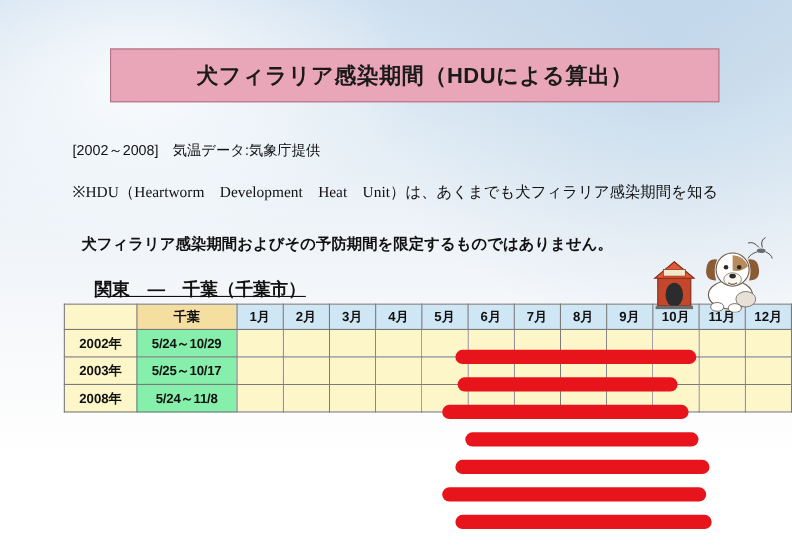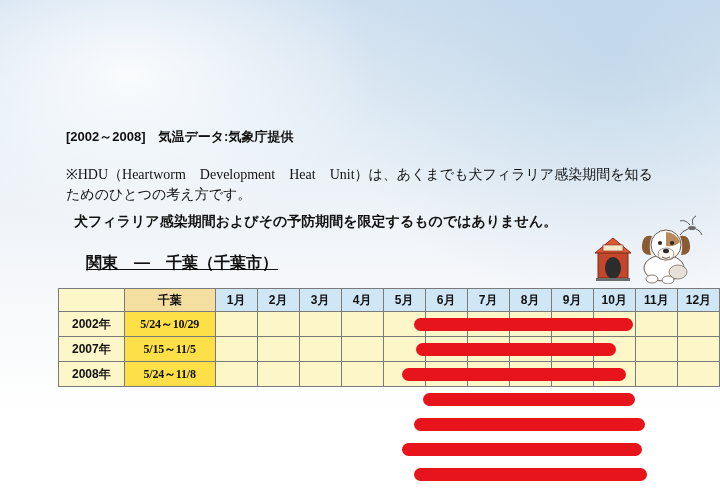--- a/index.html
+++ b/index.html
@@ -71,21 +71,21 @@
     letter-spacing: 0.5px;
     white-space: nowrap;
   }
 
   .note-line {
     position: absolute;
     z-index: 3;
     color: #111;
     white-space: nowrap;
   }
-  .n1 { left: 66px; top: 128px; font-size: 13px; font-weight: bold; }
+  .n1 { left: 66px; top: 128px; font-size: 13px; font-weight: normal; }
   .n2 { left: 66px; top: 164px; font-size: 14px; font-family: Liberation Serif, serif; }
   .n3 { left: 66px; top: 186px; font-size: 14px; }
   .n4 { left: 74px; top: 213px; font-size: 14px; font-weight: bold; font-family: Liberation Mono, monospace; }
 
   .region-line {
     position: absolute;
     left: 86px;
     top: 253px;
     font-size: 16px;
     font-weight: bold;
@@ -102,63 +102,65 @@
     top: 212px;
     width: 112px;
     height: 72px;
     z-index: 4;
   }
 
   
   table.grid {
     position: absolute;
     left: 58px;
-    top: 288px;
+    top: 276px;
     border-collapse: collapse;
     z-index: 3;
     background: #ffffff;
   }
   table.grid td, table.grid th {
     border: 1px solid #7a7a7a;
     font-size: 12px;
     color: #111;
     text-align: center;
     vertical-align: middle;
     padding: 0;
     font-weight: bold;
   }
   .hdr-blank { width: 66px; height: 22px; background: #fdf6c9; }
   .hdr-pref  { width: 92px; background: #f5dfa0; }
   .hdr-month { width: 42px; background: #cfe6f5; }
   .cell-year { width: 66px; height: 24px; background: #fdf6c9; font-size: 12px; margin-left: 21px; }
-  .cell-range{ width: 92px; background: #fde047; font-size: 11.5px; letter-spacing: -0.2px; font-family: Liberation Serif, serif; }
+  .cell-range{ width: 92px; background: #86efac; font-size: 11.5px; letter-spacing: -0.2px; }
   .cell-mon  { width: 42px; background: #fdf6c9; position: relative; }
 
   
   .bars-layer {
     position: absolute;
     z-index: 5;
     pointer-events: none;
   }
   .bar {
     position: absolute;
     height: 13px;
     background: #e8141c;
     border-radius: 7px;
   }
 </style>
 </head>
 <body>
 
 <div id="page">
 
+  <div class="title-band">
+    <span>犬フィラリア感染期間（HDUによる算出）</span>
+  </div>
 
   <div class="note-line n1">[2002～2008]　気温データ:気象庁提供</div>
   <div class="note-line n2">※HDU（Heartworm　Development　Heat　Unit）は、あくまでも犬フィラリア感染期間を知る</div>
-  <div class="note-line n3">ためのひとつの考え方です。</div>
   <div class="note-line n4">犬フィラリア感染期間およびその予防期間を限定するものではありません。</div>
 
   <div class="region-line">関東　―　千葉（千葉市）</div>
 
   <svg class="clip" viewBox="0 0 112 72">
 
     <rect x="6" y="40" width="30" height="26" fill="#c4472c" stroke="#7d2a17" stroke-width="1"></rect>
     <polygon points="3,41 21,26 39,41" fill="#e05a36" stroke="#7d2a17" stroke-width="1"></polygon>
     <ellipse cx="21" cy="56" rx="8" ry="11" fill="#2c2c2c"></ellipse>
     <rect x="11" y="33" width="20" height="6" fill="#f4e8c8" stroke="#7d2a17" stroke-width="0.6"></rect>
@@ -220,40 +222,40 @@
       <td class="cell-mon"></td>
       <td class="cell-mon"></td>
       <td class="cell-mon"></td>
       <td class="cell-mon"></td>
       <td class="cell-mon"></td>
       <td class="cell-mon"></td>
       <td class="cell-mon"></td>
       <td class="cell-mon"></td>
     </tr>
 
-
-
-
-
     <tr>
-      <td class="cell-year">2007年</td>
-      <td class="cell-range">5/15～11/5</td>
-      <td class="cell-mon"></td>
-      <td class="cell-mon"></td>
-      <td class="cell-mon"></td>
-      <td class="cell-mon"></td>
-      <td class="cell-mon"></td>
-      <td class="cell-mon"></td>
-      <td class="cell-mon"></td>
-      <td class="cell-mon"></td>
-      <td class="cell-mon"></td>
-      <td class="cell-mon"></td>
-      <td class="cell-mon"></td>
-      <td class="cell-mon"></td>
-    </tr>
+      <td class="cell-year">2003年</td>
+      <td class="cell-range">5/25～10/17</td>
+      <td class="cell-mon"></td>
+      <td class="cell-mon"></td>
+      <td class="cell-mon"></td>
+      <td class="cell-mon"></td>
+      <td class="cell-mon"></td>
+      <td class="cell-mon"></td>
+      <td class="cell-mon"></td>
+      <td class="cell-mon"></td>
+      <td class="cell-mon"></td>
+      <td class="cell-mon"></td>
+      <td class="cell-mon"></td>
+      <td class="cell-mon"></td>
+    </tr>
+
+
+
+
 
     <tr>
       <td class="cell-year">2008年</td>
       <td class="cell-range">5/24～11/8</td>
       <td class="cell-mon"></td>
       <td class="cell-mon"></td>
       <td class="cell-mon"></td>
       <td class="cell-mon"></td>
       <td class="cell-mon"></td>
       <td class="cell-mon"></td>

